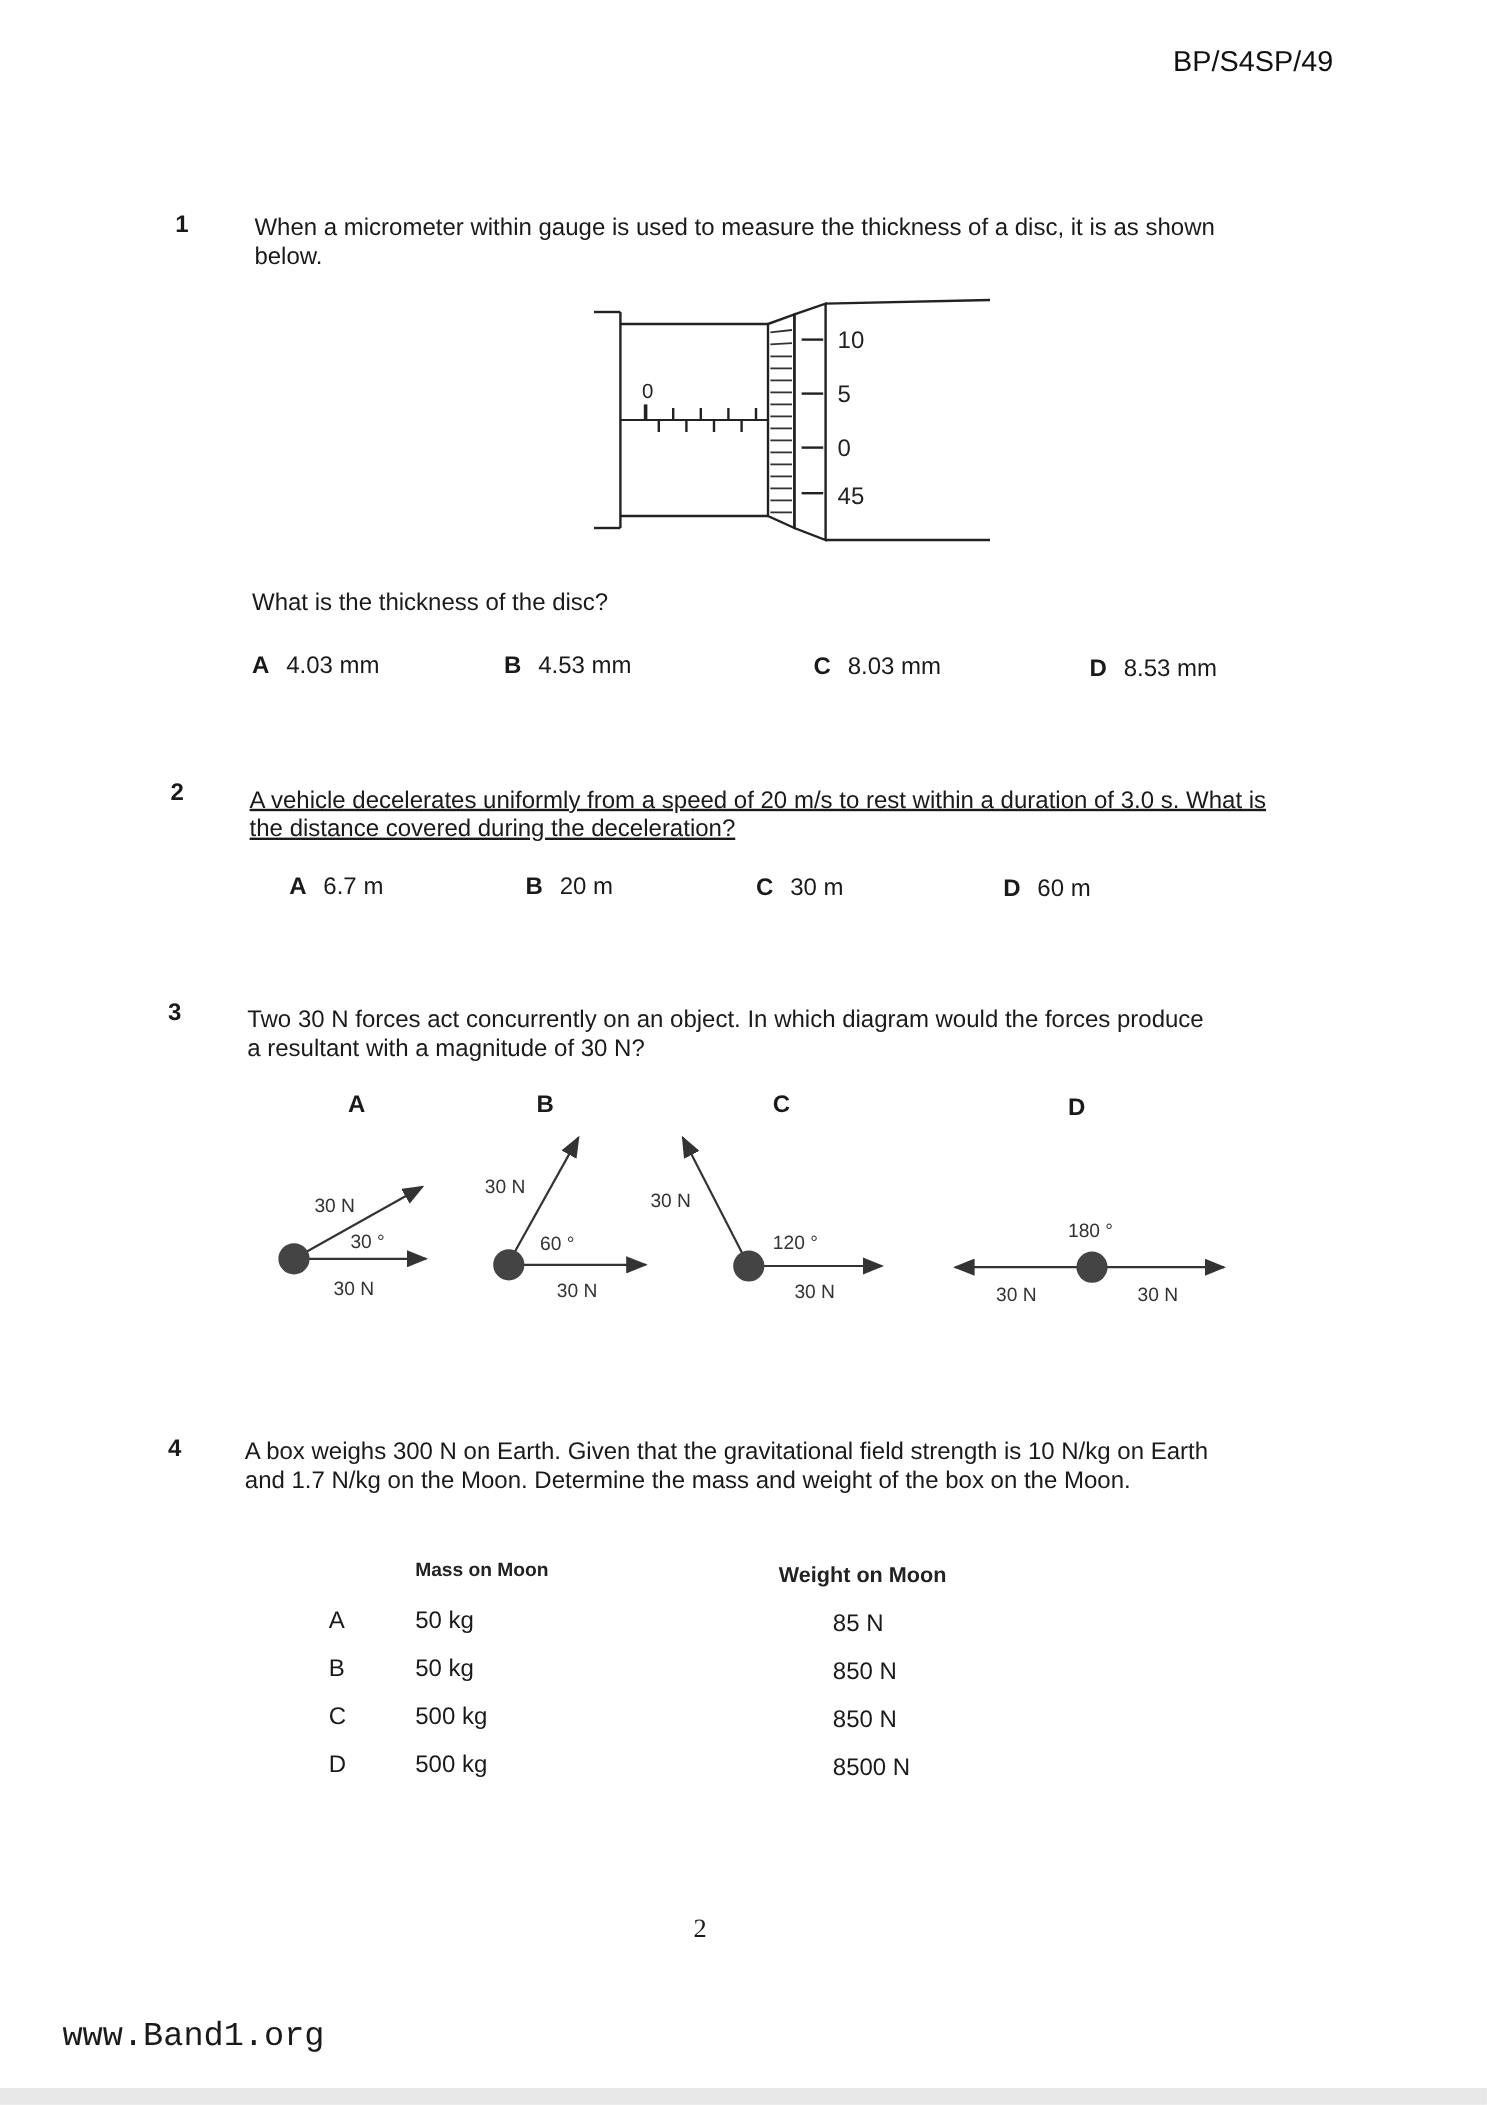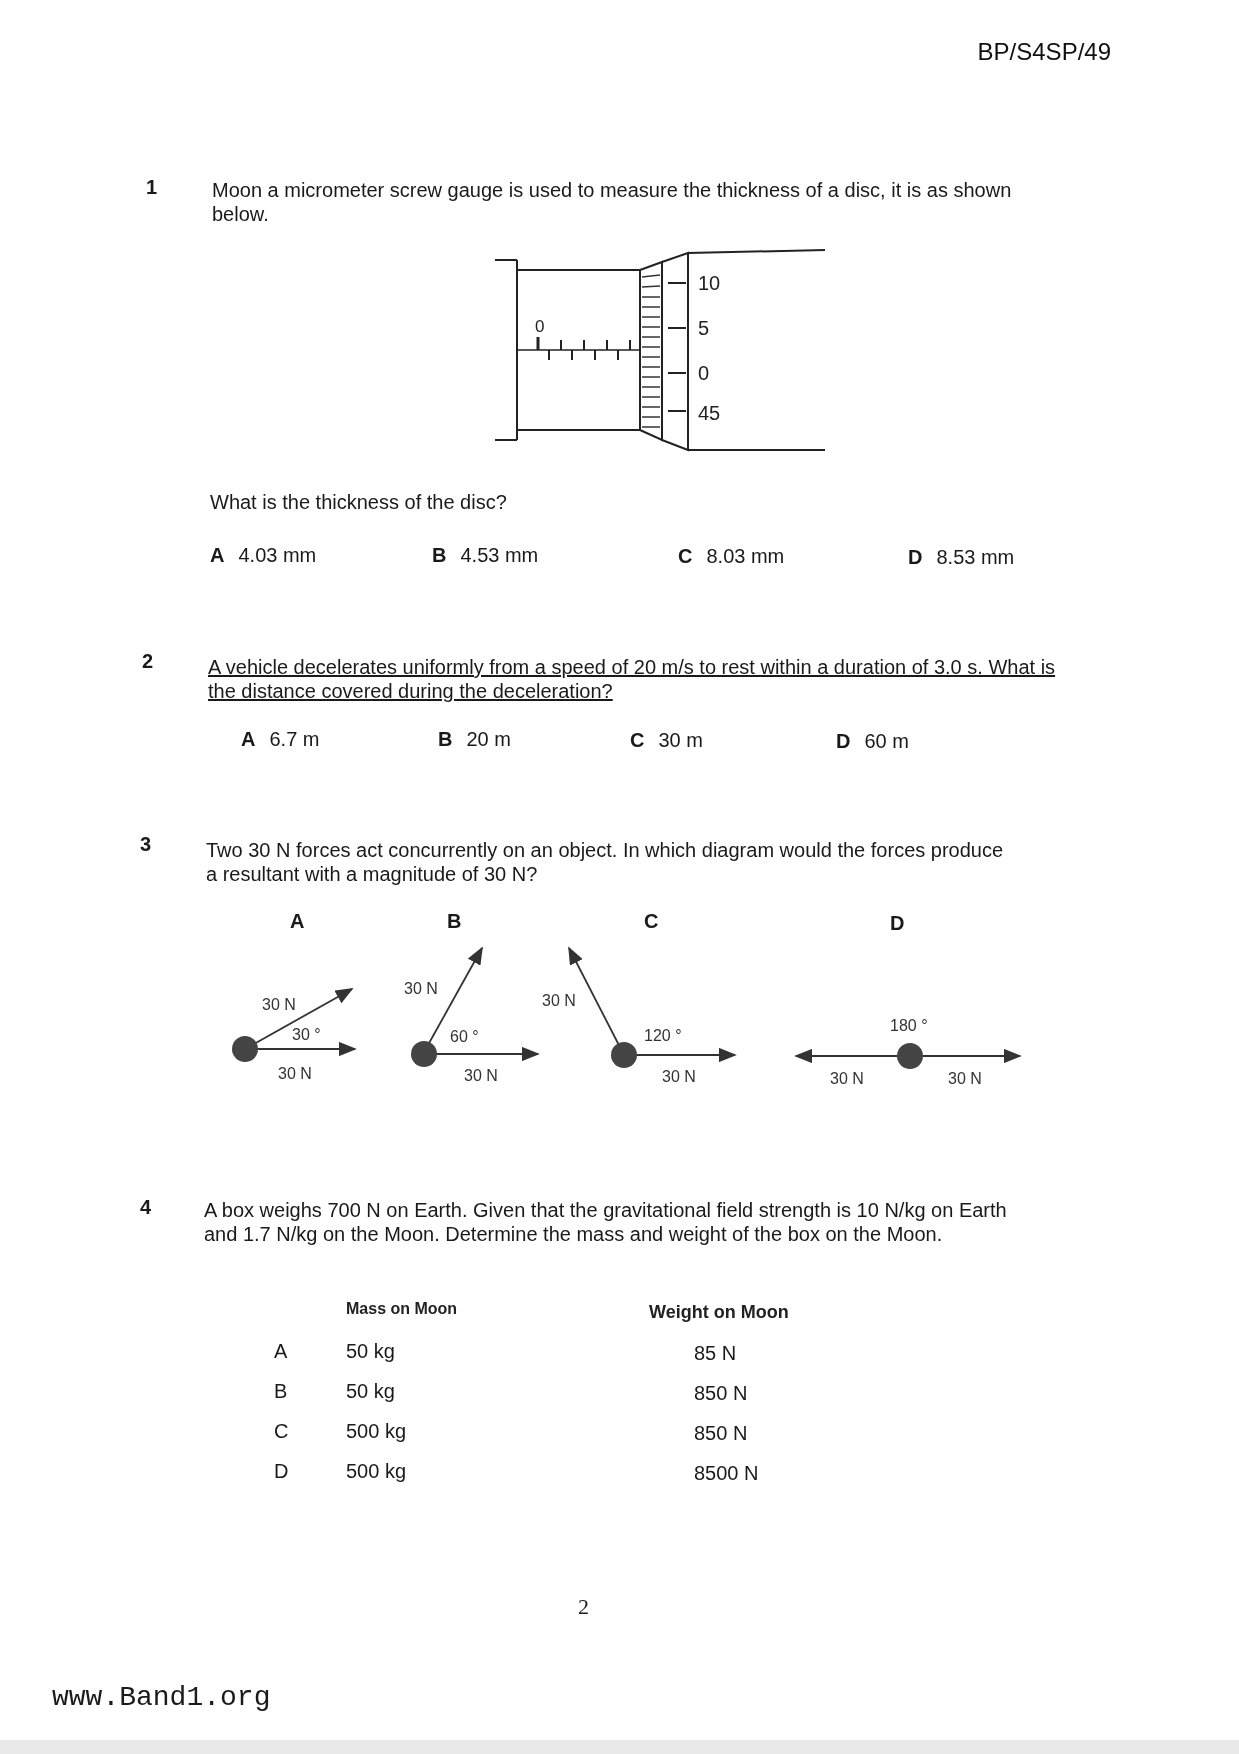--- a/index.html
+++ b/index.html
@@ -15,21 +15,21 @@
   .footer { font-family:"Liberation Mono", monospace; font-size:28px; left:52px; top:1682px; }
   .pageno { font-family:"Liberation Serif", serif; font-size:22px; left:578px; top:1594px; }
   .bottomstrip { left:0; top:1740px; width:1239px; height:14px; background:#e8e8e8; }
 </style>
 </head>
 <body>
 
 <div class="abs code">BP/S4SP/49</div>
 
 <div class="abs qnum" style="left:146px;top:176px;">1</div>
-<div class="abs qtext" style="left:212px;top:178px;width:840px;">Moon a micrometer screw gauge is used to measure the thickness of a disc, it is as shown below.</div>
+<div class="abs qtext" style="left:212px;top:178px;width:840px;">When a micrometer within gauge is used to measure the thickness of a disc, it is as shown below.</div>
 
 <svg class="abs" style="left:490px;top:245px;" width="340" height="215">
   <g stroke="#222" stroke-width="2" fill="none">
 
     <line x1="5" y1="15" x2="27" y2="15"></line>
     <line x1="27" y1="15" x2="27" y2="195"></line>
     <line x1="5" y1="195" x2="27" y2="195"></line>
 
     <line x1="27" y1="25" x2="150" y2="25"></line>
     <line x1="27" y1="185" x2="150" y2="185"></line>
@@ -79,21 +79,21 @@
   </g>
   <text x="45" y="87" font-size="17" font-family="Liberation Sans, sans-serif" fill="#222">0</text>
   <text x="208" y="45" font-size="20" font-family="Liberation Sans, sans-serif" fill="#222">10</text>
   <text x="208" y="90" font-size="20" font-family="Liberation Sans, sans-serif" fill="#222">5</text>
   <text x="208" y="135" font-size="20" font-family="Liberation Sans, sans-serif" fill="#222">0</text>
   <text x="208" y="175" font-size="20" font-family="Liberation Sans, sans-serif" fill="#222">45</text>
 </svg>
 
 <div class="abs qtext" style="left:210px;top:490px;">What is the thickness of the disc?</div>
 <div class="abs opt" style="left:210px;top:544px;"><b>A</b><span>4.03 mm</span></div>
-<div class="abs opt" style="left:432px;top:544px;"><b>B</b><span>4.53 mm</span></div>
+<div class="abs opt" style="left:420px;top:544px;"><b>B</b><span>4.53 mm</span></div>
 <div class="abs opt" style="left:646px;top:545px;margin-left:32px;"><b>C</b><span>8.03 mm</span></div>
 <div class="abs opt" style="left:908px;top:546px;"><b>D</b><span>8.53 mm</span></div>
 
 <div class="abs qnum" style="left:142px;top:650px;">2</div>
 <div class="abs qtext" style="left:208px;top:655px;text-decoration:underline;">A vehicle decelerates uniformly from a speed of 20 m/s to rest within a duration of 3.0 s. What is the distance covered during the deceleration?</div>
 <div class="abs opt" style="left:208px;top:728px;margin-left:33px;"><b>A</b><span>6.7 m</span></div>
 <div class="abs opt" style="left:410px;top:728px;margin-left:28px;"><b>B</b><span>20 m</span></div>
 <div class="abs opt" style="left:630px;top:729px;"><b>C</b><span>30 m</span></div>
 <div class="abs opt" style="left:836px;top:730px;"><b>D</b><span>60 m</span></div>
 
@@ -141,21 +141,21 @@
     <text x="542" y="1006">30 N</text>
     <text x="644" y="1041">120 °</text>
     <text x="662" y="1082">30 N</text>
     <text x="890" y="1031">180 °</text>
     <text x="830" y="1084">30 N</text>
     <text x="948" y="1084">30 N</text>
   </g>
 </svg>
 
 <div class="abs qnum" style="left:140px;top:1196px;">4</div>
-<div class="abs qtext" style="left:204px;top:1198px;width:830px;">A box weighs 700 N on Earth. Given that the gravitational field strength is 10 N/kg on Earth and 1.7 N/kg on the Moon. Determine the mass and weight of the box on the Moon.</div>
+<div class="abs qtext" style="left:204px;top:1198px;width:830px;">A box weighs 300 N on Earth. Given that the gravitational field strength is 10 N/kg on Earth and 1.7 N/kg on the Moon. Determine the mass and weight of the box on the Moon.</div>
 
 <div class="abs" style="left:346px;top:1300px;font-size:16px;font-weight:bold;color:#222;">Mass on Moon</div>
 <div class="abs" style="left:624px;top:1302px;font-size:18px;font-weight:bold;color:#222;margin-left:25px;">Weight on Moon</div>
 
 <div class="abs" style="left:274px;top:1340px;">
   <span class="abs opt" style="left:0;top:0;">A</span>
   <span class="abs opt" style="left:72px;top:0;white-space:nowrap;">50 kg</span>
   <span class="abs opt" style="left:420px;top:2px;white-space:nowrap;">85 N</span>
 </div>
 <div class="abs" style="left:274px;top:1380px;">

